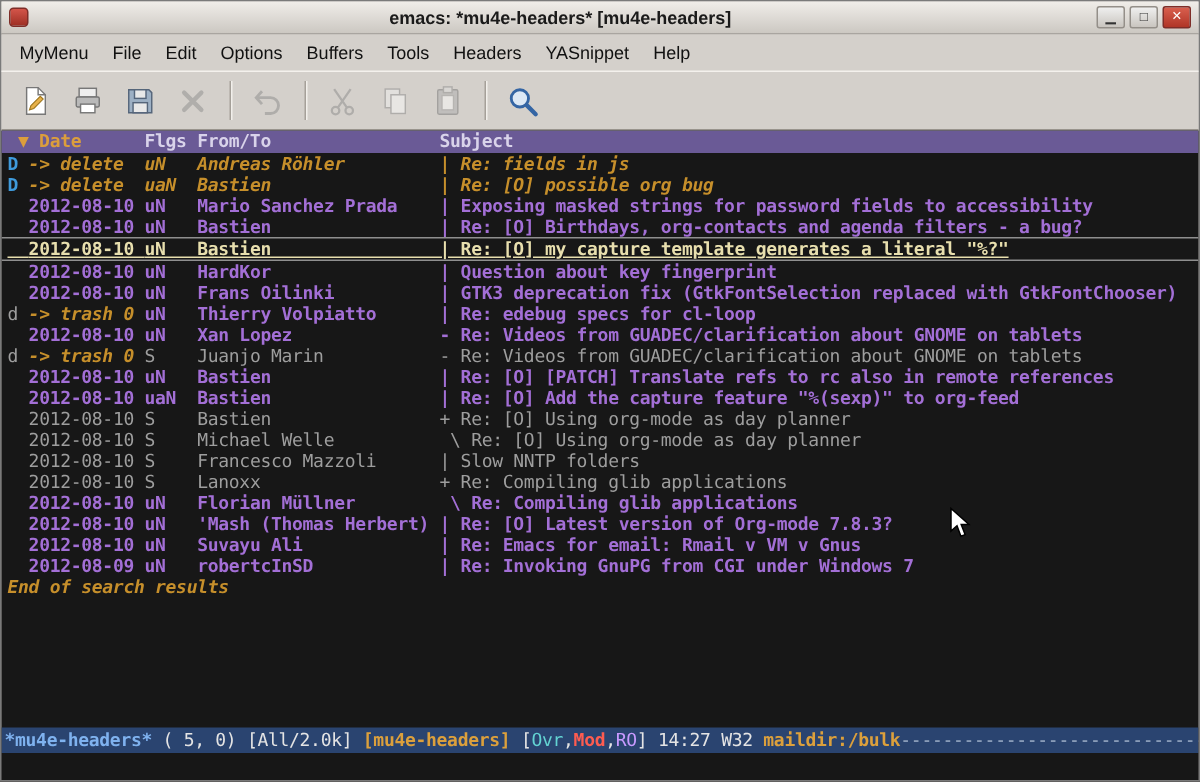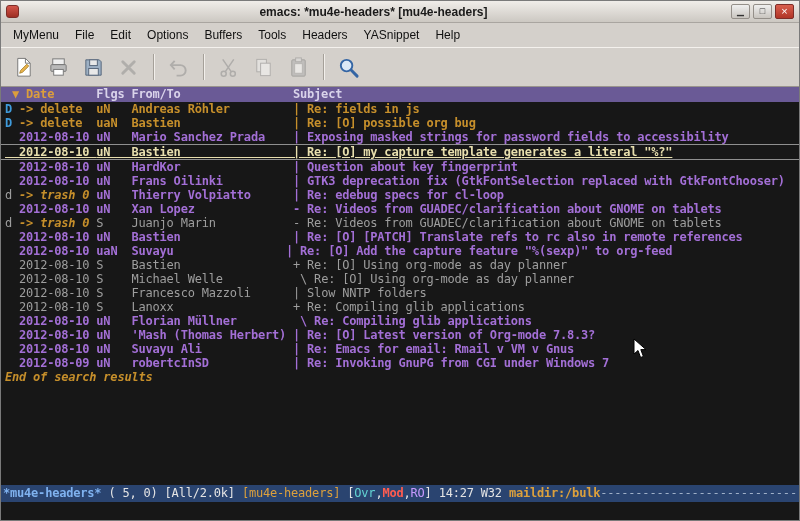--- a/index.html
+++ b/index.html
@@ -48,33 +48,33 @@
               white-space:pre;padding-left:4px;overflow:hidden;}
   .hl-date{color:var(--header_date);font-weight:bold;}
   .hl-rest{color:var(--header_fg);font-weight:bold;}
   .rows{flex:0 0 auto;}
   .row{height:14px;line-height:14px;white-space:pre;padding-left:4px;overflow:hidden;}
   .row-current{height:16px;line-height:14px;border-top:1px solid #8f8f8f;
                border-bottom:1px solid #8f8f8f;}
   .row-current span{text-decoration:underline;}
   .c-unread{color:var(--unread);font-weight:bold;}
   .c-read{color:var(--read);}
-  .c-deleted{color:var(--orange);font-weight:bold;}
+  .c-deleted{color:var(--orange);font-weight:bold;font-style:italic;}
   .c-orangeit{color:var(--orange);font-weight:bold;font-style:italic;}
   .c-markd{color:var(--mark_d);font-weight:bold;}
   .c-current{color:var(--current);font-weight:bold;}
   .end-line{height:14px;line-height:14px;white-space:pre;padding-left:4px;
             color:var(--orange);font-style:italic;font-weight:bold;}
   .filler{flex:1;}
   
   .modeline{height:17px;flex:0 0 17px;line-height:17px;background:var(--modeline_bg);
             white-space:pre;overflow:hidden;padding-left:2px;}
   .ml-buffer{color:var(--ml_buffer);font-weight:bold;}
   .ml-plain{color:var(--ml_plain);}
-  .ml-mode{color:var(--ml_mode);font-weight:normal;}
+  .ml-mode{color:var(--ml_mode);font-weight:bold;}
   .ml-ovr{color:var(--ml_ovr);}
   .ml-mod{color:var(--ml_mod);font-weight:bold;}
   .ml-ro{color:var(--ml_ro);}
   .ml-dir{color:var(--ml_dir,#dca03c);font-weight:bold;color:var(--ml_mode);}
   .ml-dash{color:var(--ml_dash);}
   .minibuffer{height:18px;flex:0 0 18px;background:var(--bg);}
   
   .mouse-cursor{position:absolute;left:633px;top:338px;width:14px;height:22px;z-index:50;
                 pointer-events:none;}
 </style>
@@ -168,28 +168,29 @@
         </svg>
       </div>
     </div>
 
   <div class="emacs">
     <div class="headerline" id="header-line"><span class="hl-date"> ▼ Date      </span><span class="hl-rest">Flgs From/To                Subject</span></div>
     <div class="rows" id="rows">
         <div class="row"><span class="c-markd">D </span><span class="c-deleted">-&gt; delete  </span><span class="c-deleted">uN   Andreas Röhler         | Re: fields in js</span></div>
         <div class="row"><span class="c-markd">D </span><span class="c-deleted">-&gt; delete  </span><span class="c-deleted">uaN  Bastien                | Re: [O] possible org bug</span></div>
         <div class="row"><span class="c-unread">  </span><span class="c-unread">2012-08-10 </span><span class="c-unread">uN   Mario Sanchez Prada    | Exposing masked strings for password fields to accessibility</span></div>
+        <div class="row"><span class="c-unread">  </span><span class="c-unread">2012-08-10 </span><span class="c-unread">uN   Bastien                | Re: [O] Birthdays, org-contacts and agenda filters - a bug?</span></div>
         <div class="row row-current"><span class="c-current">  </span><span class="c-current">2012-08-10 </span><span class="c-current">uN   Bastien                | Re: [O] my capture template generates a literal "%?"</span></div>
         <div class="row"><span class="c-unread">  </span><span class="c-unread">2012-08-10 </span><span class="c-unread">uN   HardKor                | Question about key fingerprint</span></div>
         <div class="row"><span class="c-unread">  </span><span class="c-unread">2012-08-10 </span><span class="c-unread">uN   Frans Oilinki          | GTK3 deprecation fix (GtkFontSelection replaced with GtkFontChooser)</span></div>
         <div class="row"><span class="c-read">d </span><span class="c-orangeit">-&gt; trash 0 </span><span class="c-unread">uN   Thierry Volpiatto      | Re: edebug specs for cl-loop</span></div>
         <div class="row"><span class="c-unread">  </span><span class="c-unread">2012-08-10 </span><span class="c-unread">uN   Xan Lopez              - Re: Videos from GUADEC/clarification about GNOME on tablets</span></div>
         <div class="row"><span class="c-read">d </span><span class="c-orangeit">-&gt; trash 0 </span><span class="c-read">S    Juanjo Marin           - Re: Videos from GUADEC/clarification about GNOME on tablets</span></div>
         <div class="row"><span class="c-unread">  </span><span class="c-unread">2012-08-10 </span><span class="c-unread">uN   Bastien                | Re: [O] [PATCH] Translate refs to rc also in remote references</span></div>
-        <div class="row"><span class="c-unread">  </span><span class="c-unread">2012-08-10 </span><span class="c-unread">uaN  Suvayu                | Re: [O] Add the capture feature "%(sexp)" to org-feed</span></div>
+        <div class="row"><span class="c-unread">  </span><span class="c-unread">2012-08-10 </span><span class="c-unread">uaN  Bastien                | Re: [O] Add the capture feature "%(sexp)" to org-feed</span></div>
         <div class="row"><span class="c-read">  </span><span class="c-read">2012-08-10 </span><span class="c-read">S    Bastien                + Re: [O] Using org-mode as day planner</span></div>
         <div class="row"><span class="c-read">  </span><span class="c-read">2012-08-10 </span><span class="c-read">S    Michael Welle           \ Re: [O] Using org-mode as day planner</span></div>
         <div class="row"><span class="c-read">  </span><span class="c-read">2012-08-10 </span><span class="c-read">S    Francesco Mazzoli      | Slow NNTP folders</span></div>
         <div class="row"><span class="c-read">  </span><span class="c-read">2012-08-10 </span><span class="c-read">S    Lanoxx                 + Re: Compiling glib applications</span></div>
         <div class="row"><span class="c-unread">  </span><span class="c-unread">2012-08-10 </span><span class="c-unread">uN   Florian Müllner         \ Re: Compiling glib applications</span></div>
         <div class="row"><span class="c-unread">  </span><span class="c-unread">2012-08-10 </span><span class="c-unread">uN   'Mash (Thomas Herbert) | Re: [O] Latest version of Org-mode 7.8.3?</span></div>
         <div class="row"><span class="c-unread">  </span><span class="c-unread">2012-08-10 </span><span class="c-unread">uN   Suvayu Ali             | Re: Emacs for email: Rmail v VM v Gnus</span></div>
         <div class="row"><span class="c-unread">  </span><span class="c-unread">2012-08-09 </span><span class="c-unread">uN   robertcInSD            | Re: Invoking GnuPG from CGI under Windows 7</span></div>
       </div>
     <div class="end-line">End of search results</div>

